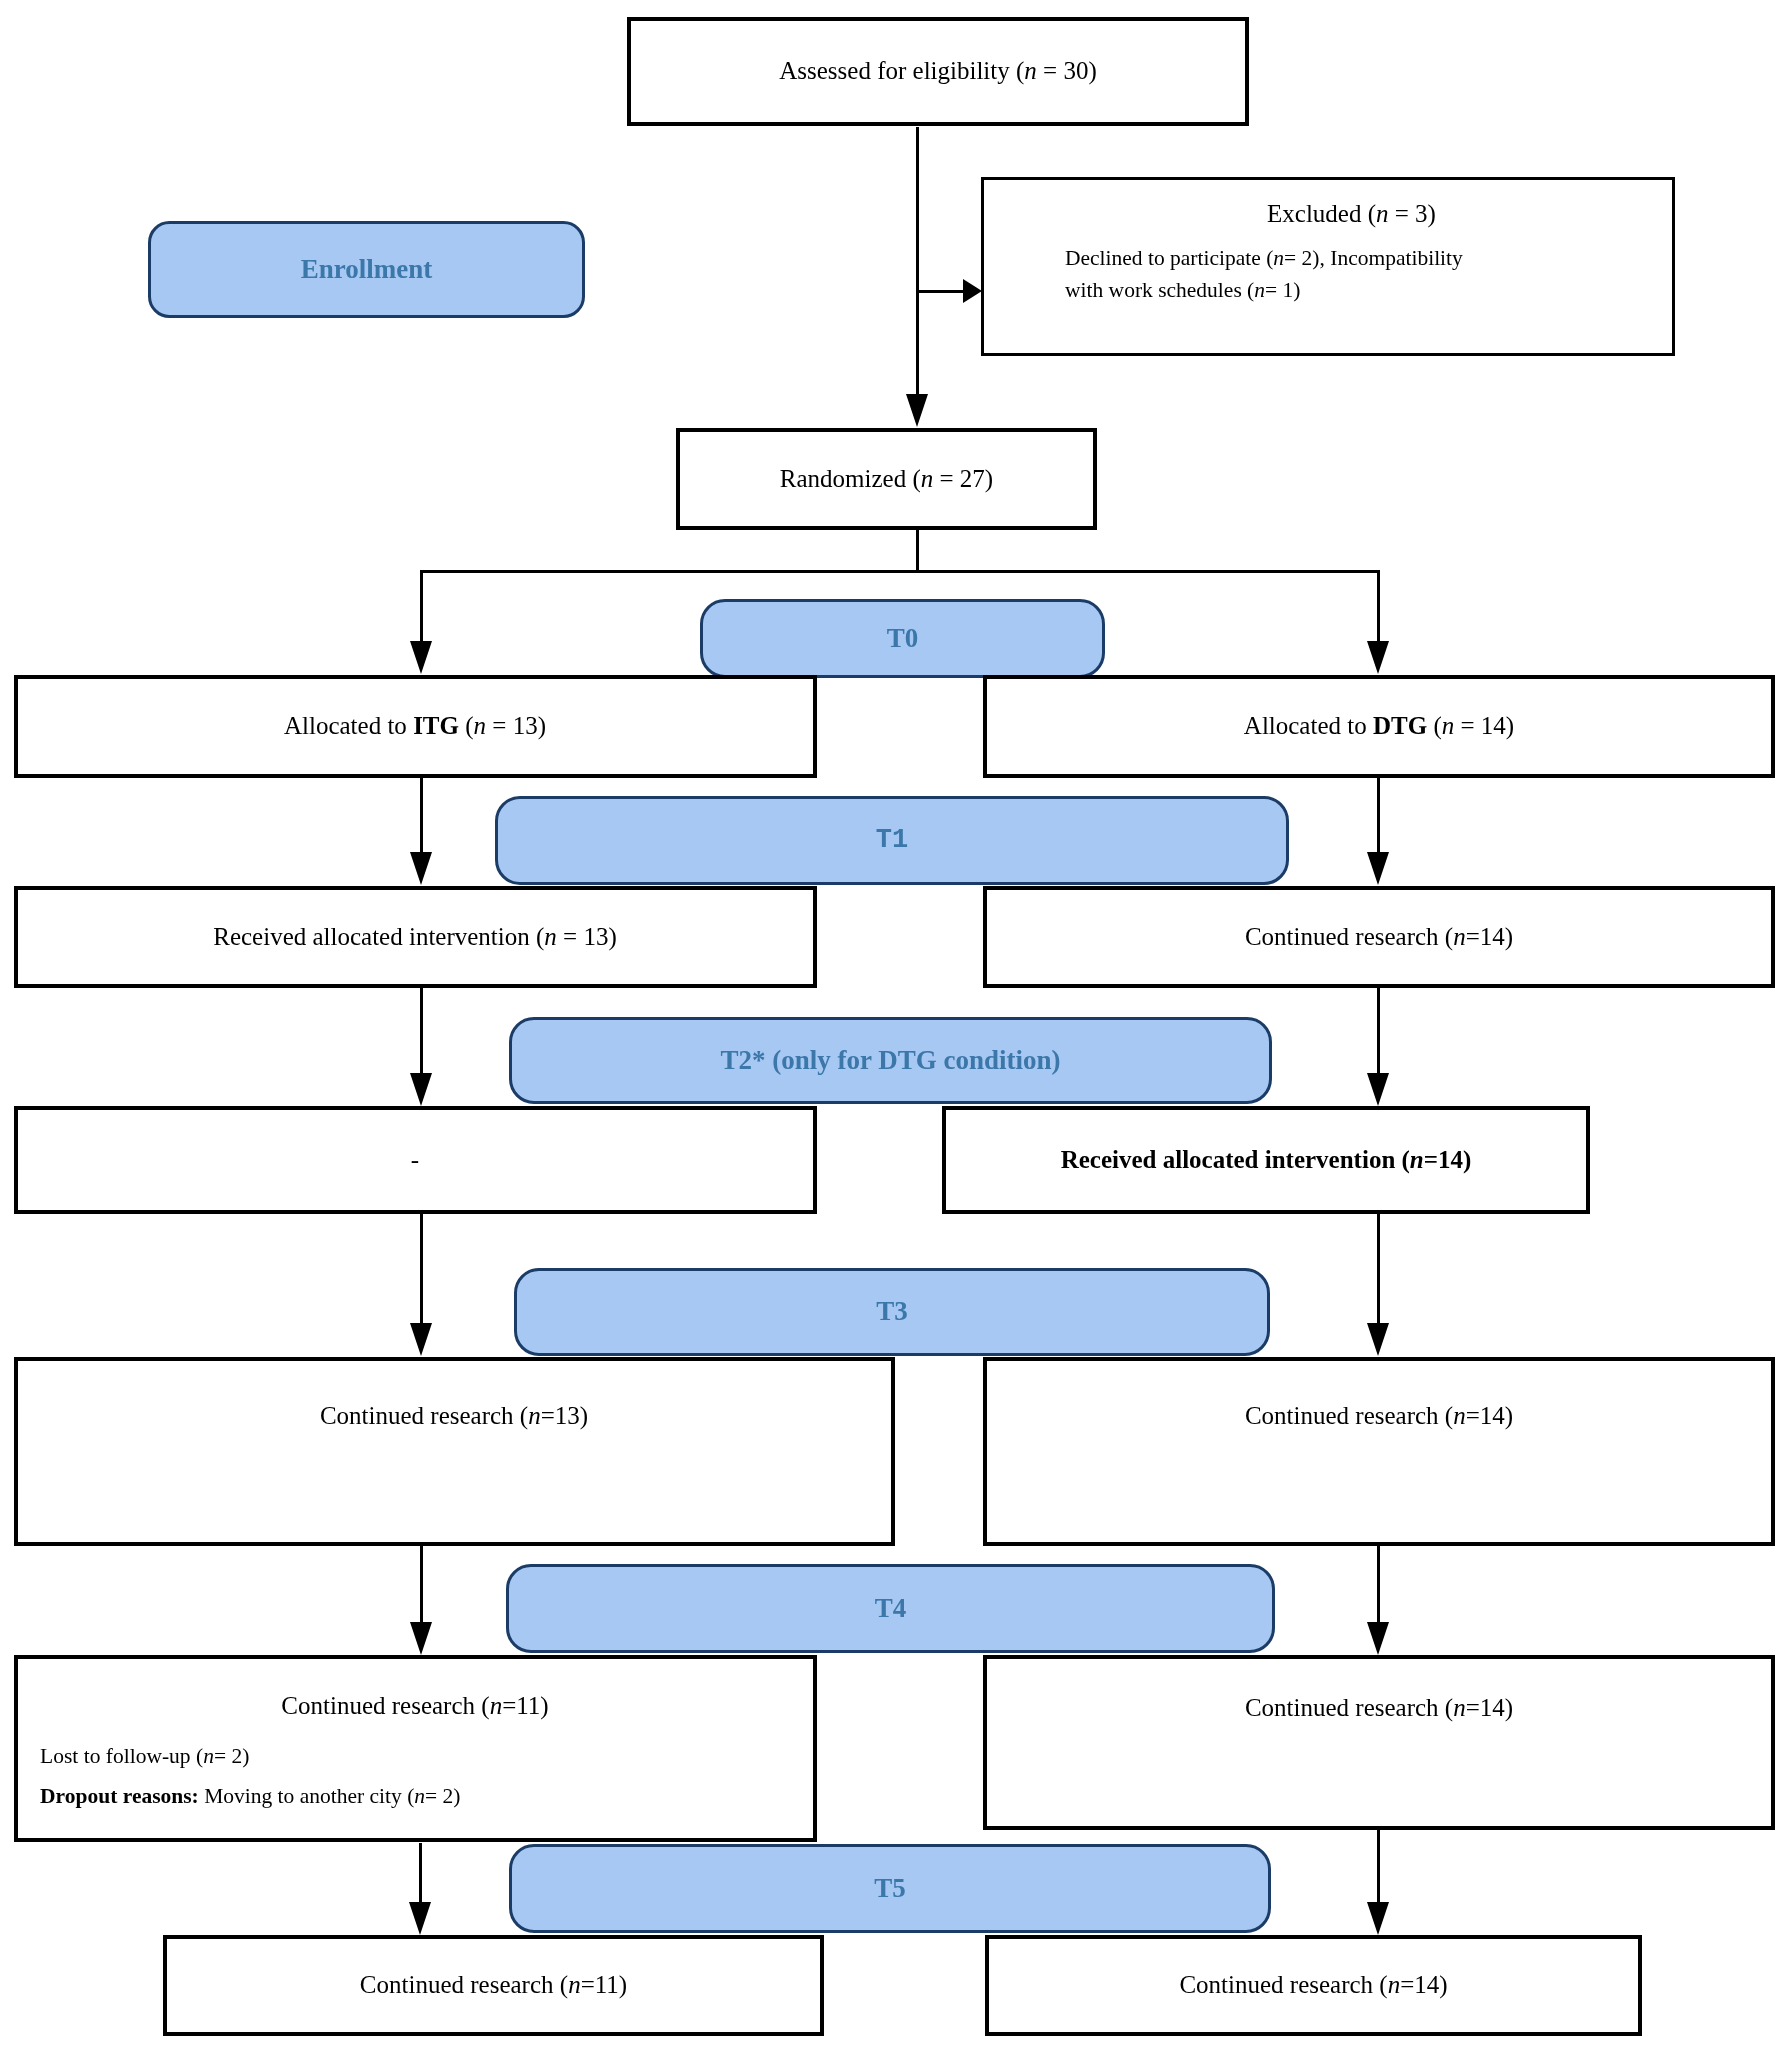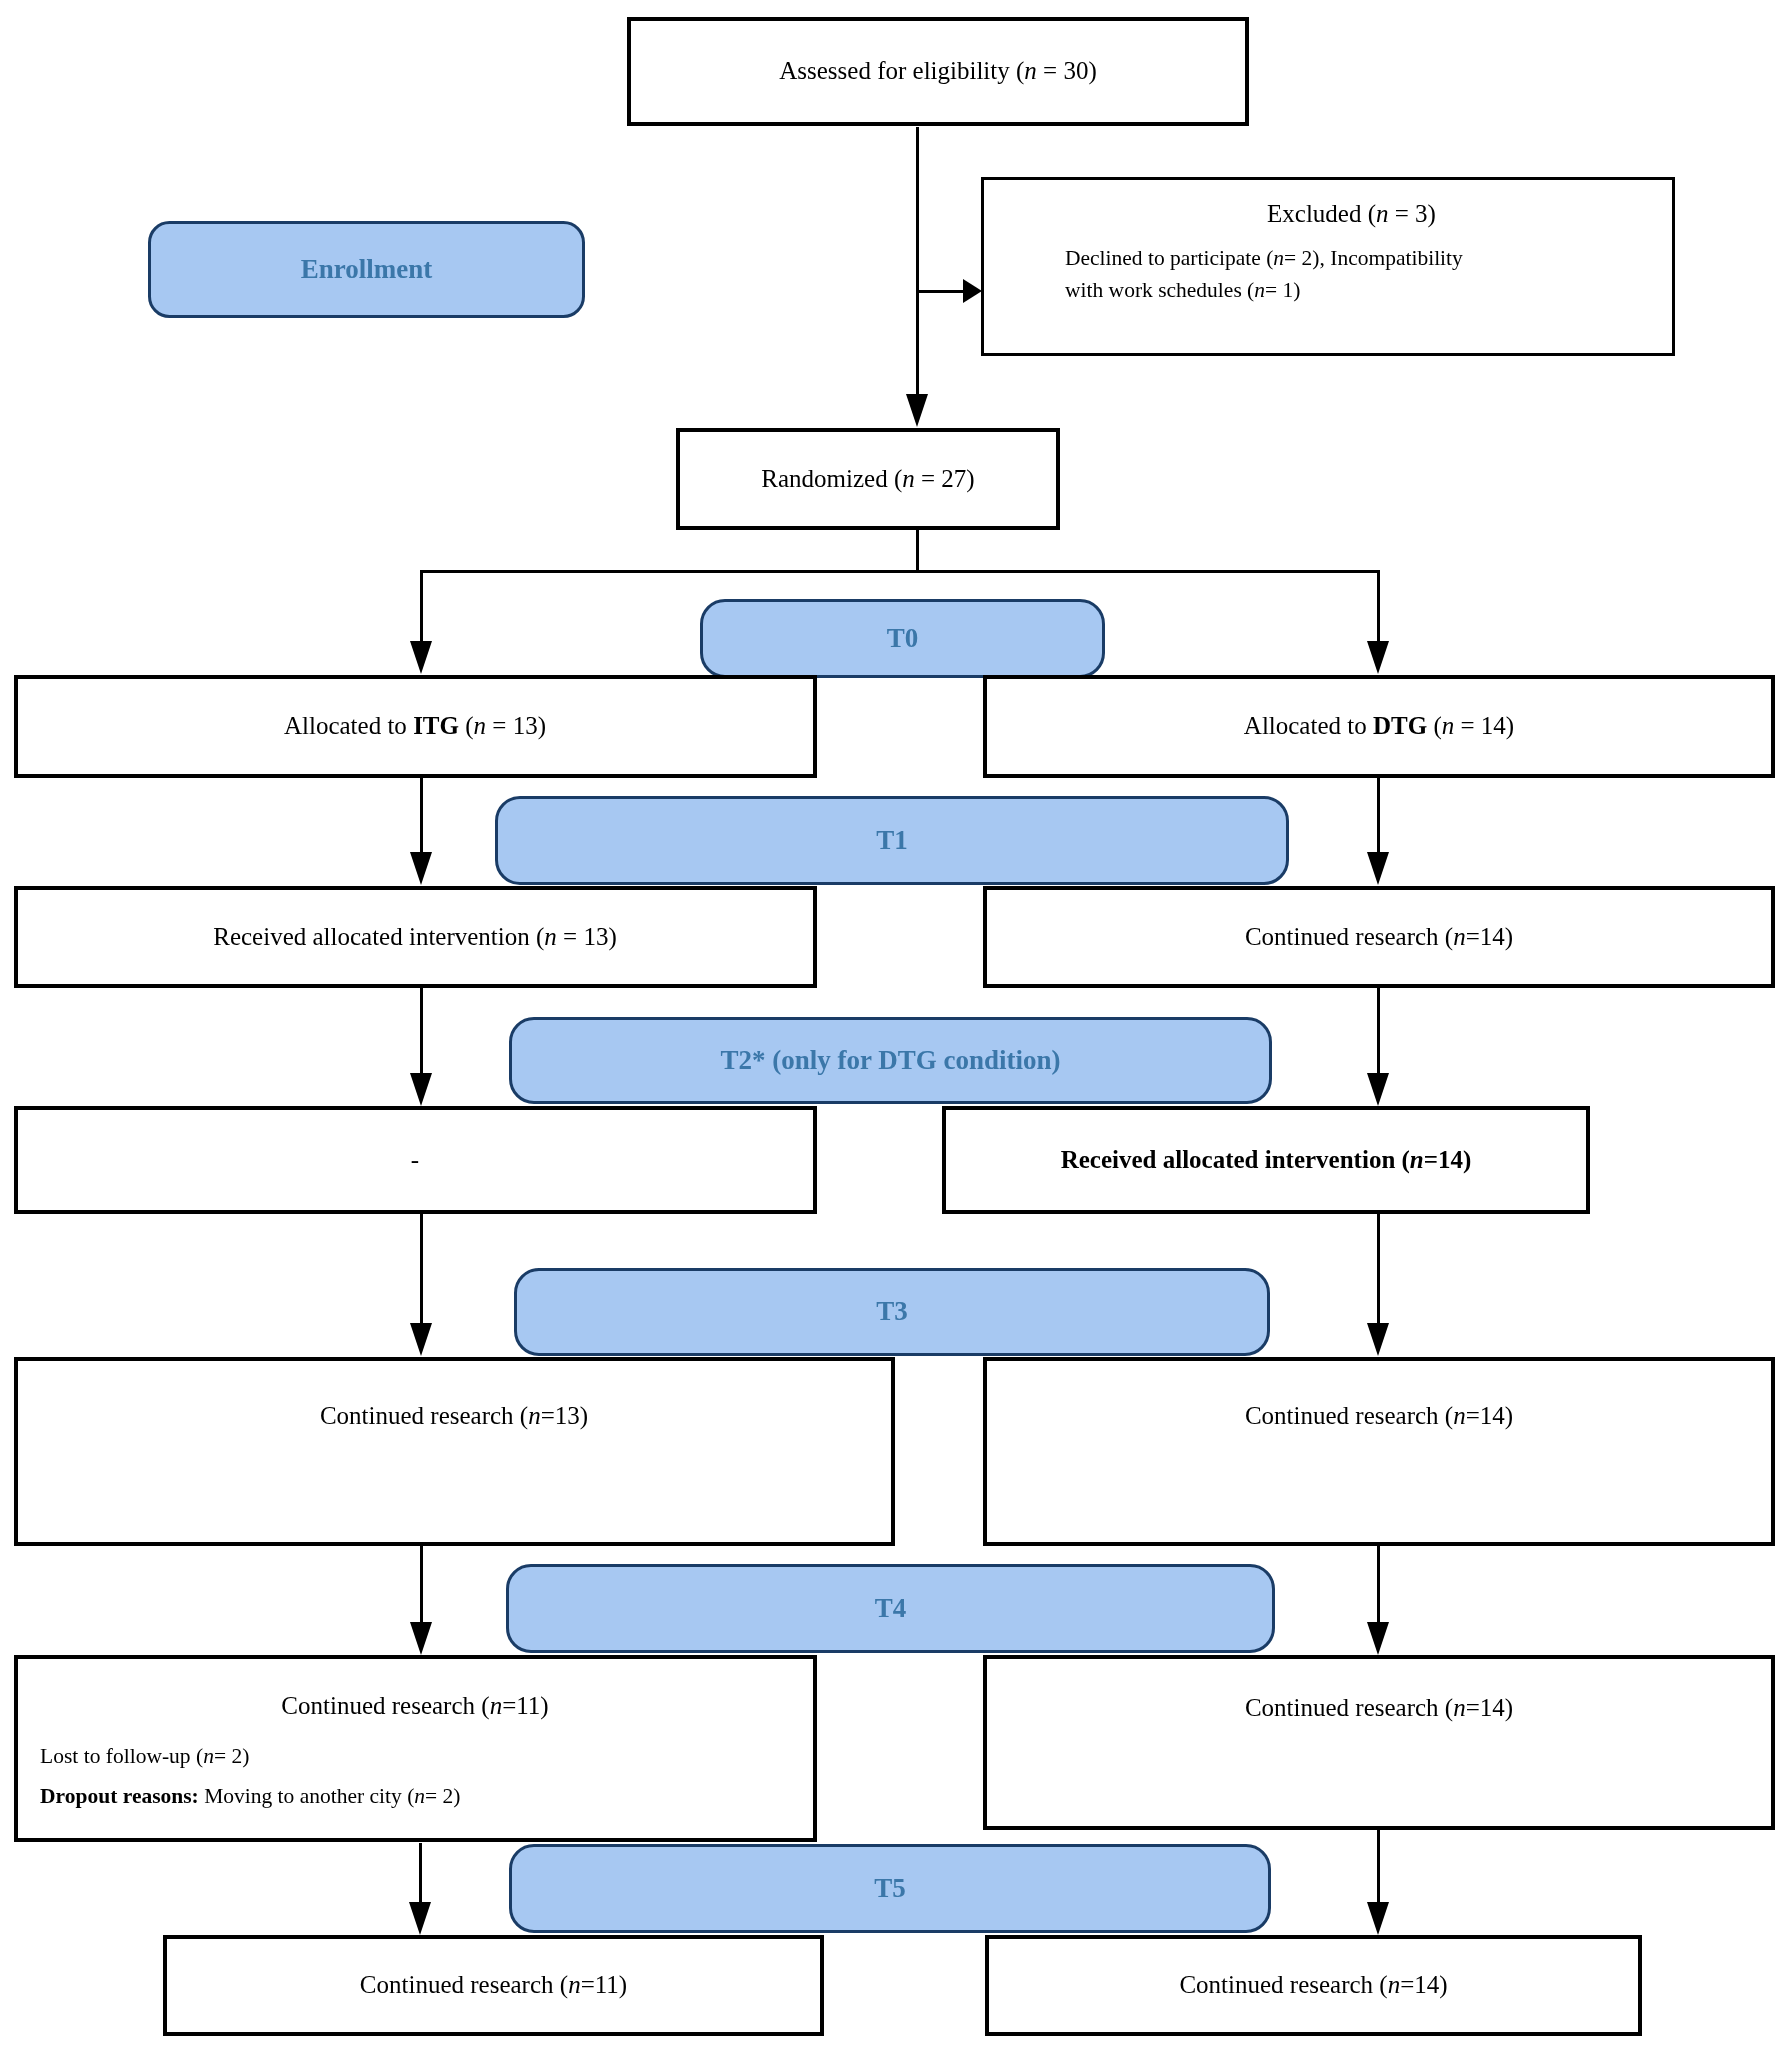--- a/index.html
+++ b/index.html
@@ -52,21 +52,21 @@
   <div class="box thin block" style="left:981px;top:177px;width:694px;height:179px;">
     <div class="excl-title">Excluded (<i>n</i> = 3)</div>
     <div class="excl-line">Declined to participate (<i>n</i>= 2), Incompatibility</div>
     <div class="excl-line">with work schedules (<i>n</i>= 1)</div>
   </div>
 
   <div class="pill" style="left:148px;top:221px;width:437px;height:97px;border-radius:21.5px;">
     <span>Enrollment</span>
   </div>
 
-  <div class="box" style="left:676px;top:428px;width:384px;height:102px;text-align:right;">
+  <div class="box" style="left:676px;top:428px;width:421px;height:102px;text-align:right;">
     <span>Randomized (<i>n</i> = 27)</span>
   </div>
 
   <div class="vline" style="left:916px;top:530px;height:40px;"></div>
   <div class="hline" style="left:420px;top:570px;width:959px;"></div>
   <div class="vline" style="left:420px;top:570px;height:71px;"></div>
   <div class="ahead" style="left:410px;top:641px;"></div>
   <div class="vline" style="left:1377px;top:570px;height:71px;"></div>
   <div class="ahead" style="left:1367px;top:641px;"></div>
 
@@ -79,21 +79,21 @@
   </div>
   <div class="box" style="left:983px;top:675px;width:792px;height:103px;">
     <span>Allocated to <b>DTG</b> (<i>n</i> = 14)</span>
   </div>
 
   <div class="vline" style="left:420px;top:778px;height:74px;"></div>
   <div class="ahead" style="left:410px;top:852px;"></div>
   <div class="vline" style="left:1377px;top:778px;height:74px;"></div>
   <div class="ahead" style="left:1367px;top:852px;"></div>
 
-  <div class="pill" style="left:495px;top:796px;width:794px;height:89px;">
+  <div class="pill" style="left:495px;top:796px;width:794px;height:89px;font-family:Liberation Mono, monospace;">
     <span>T1</span>
   </div>
 
   <div class="box" style="left:13.5px;top:886px;width:803px;height:102px;">
     <span>Received allocated intervention (<i>n</i> = 13)</span>
   </div>
   <div class="box" style="left:983px;top:886px;width:792px;height:102px;">
     <span>Continued research (<i>n</i>=14)</span>
   </div>
 

